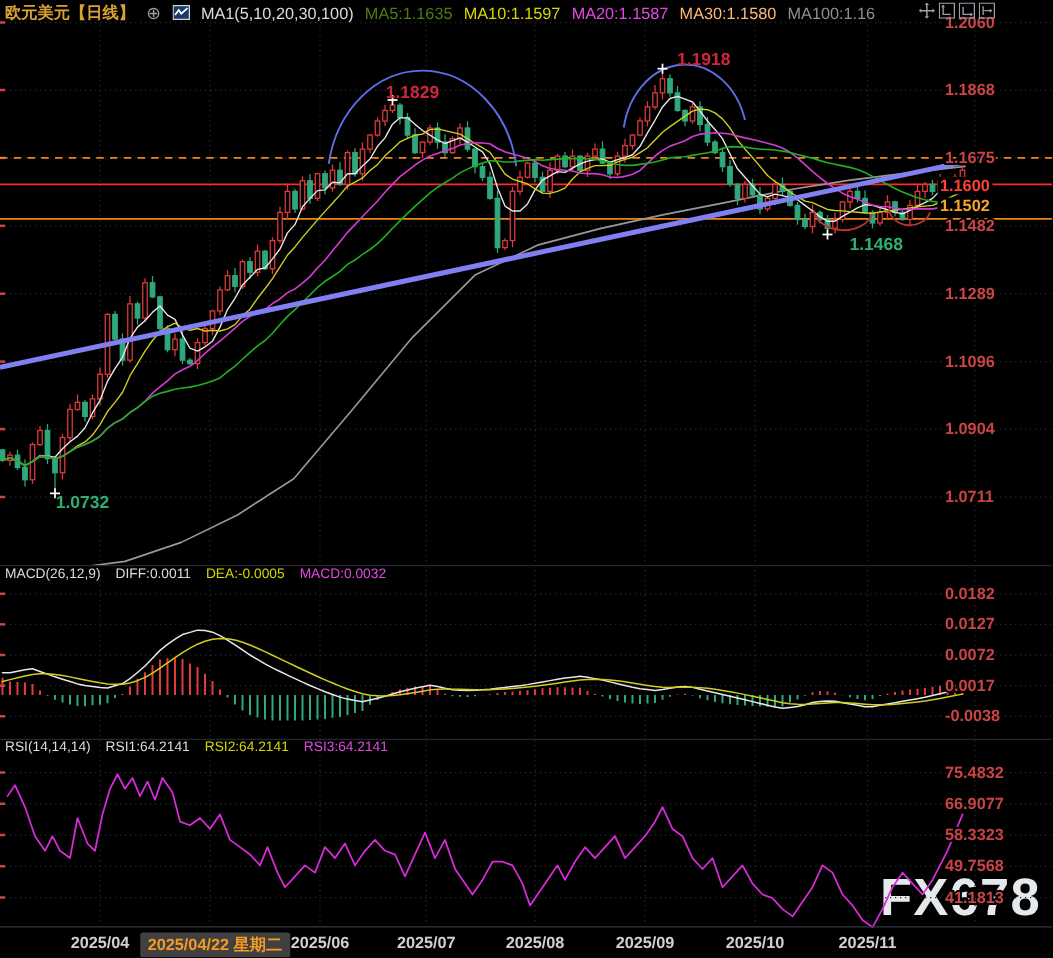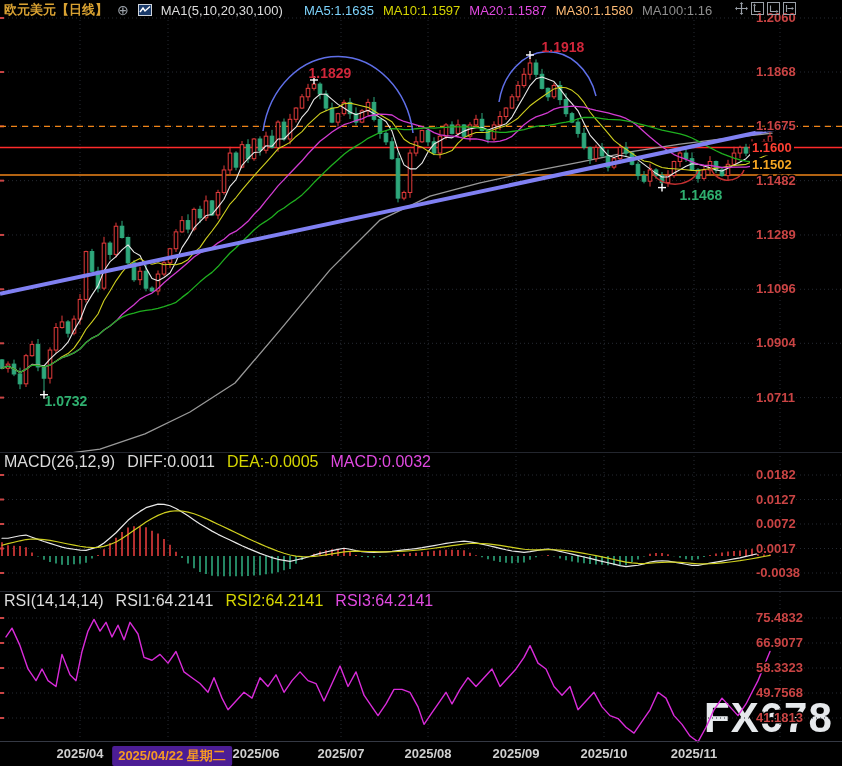--- a/index.html
+++ b/index.html
@@ -10,29 +10,29 @@
   #chart-svg{position:absolute;left:0;top:0;z-index:1;}
   .topbar{position:absolute;left:0;top:0;height:20px;width:100%;z-index:2;display:flex;
         align-items:center;gap:9px;padding-left:4px;font-size:13px;white-space:nowrap;}
   .topbar .title{color:#d9a232;font-weight:700;}
   .circle-plus{color:#9aa0a8;font-size:14px;line-height:13px;}
   .mini-icon{display:inline-flex;}
   .magroup{color:#dcdcdc;}
   .mav{font-weight:500;}
   .toolbar{position:absolute;top:2px;left:735px;z-index:3;display:flex;gap:3px;align-items:center;}
   .toolbar svg{display:block;}
-  .panel-header{position:absolute;left:4px;z-index:2;display:flex;gap:12px;font-size:16px;white-space:nowrap;}
+  .panel-header{position:absolute;left:4px;z-index:2;display:flex;gap:12px;font-size:11px;white-space:nowrap;}
   .macd-header{top:453px;}
   .rsi-header{top:592px;}
   .c-white{color:#dcdcdc;} .c-yellow{color:#d6d600;} .c-magenta{color:#e14ae1;}
   .date-axis{position:absolute;left:0;top:741px;width:842px;height:25px;z-index:2;
         border-top:1px solid #353944;}
   .date-axis span{position:absolute;top:4px;transform:translateX(-50%);font-size:13px;
         font-weight:700;color:#d0d0d0;}
-  .date-axis span.sel{color:#f59a23;background:#4c1d95;padding:1px 6px;border-radius:2px;}
+  .date-axis span.sel{color:#f59a23;background:#404040;padding:1px 6px;border-radius:2px;}
 </style>
 </head>
 <body>
 
 <div class="root">
   <div class="watermark">FX678</div>
 
   <svg id="chart-svg" width="842" height="766">
       <defs>
         <clipPath id="mainClip">
@@ -554,21 +554,21 @@
   <div class="topbar">
     <span class="title">欧元美元【日线】</span>
     <span class="circle-plus">⊕</span>
     <span class="mini-icon">
       <svg width="14" height="14" viewBox="0 0 14 14">
         <rect x="0.5" y="1.5" width="13" height="11" fill="#1a3a6a" stroke="#cfd4da" stroke-width="1"></rect>
         <polyline points="2,9 5,5 7,8 12,3.5" fill="none" stroke="#ffffff" stroke-width="1.4"></polyline>
       </svg>
     </span>
     <span class="magroup">MA1(5,10,20,30,100)</span>
-    <span class="mav" style="color: #7dd3fc; margin-left: 12px;">MA5:1.1635</span>
+    <span class="mav" style="color: #4d7c0f;">MA5:1.1635</span>
     <span class="mav" style="color: rgb(214, 214, 0);">MA10:1.1597</span>
     <span class="mav" style="color: rgb(225, 74, 225); text-align: center;">MA20:1.1587</span>
     <span class="mav" style="color: #fdba74;">MA30:1.1580</span>
     <span class="mav" style="color: rgb(143, 143, 143);">MA100:1.16</span>
   </div>
 
   <div class="toolbar">
     <svg width="13" height="13" viewBox="0 0 13 13">
       <path d="M6.5 1.5v10M1.5 6.5h10" stroke="#9aa0a8" stroke-width="1.2" fill="none"></path>
       <path d="M6.5 0l1.8 2h-3.6zM6.5 13l1.8-2h-3.6zM0 6.5l2-1.8v3.6zM13 6.5l-2-1.8v3.6z" fill="#9aa0a8"></path>

